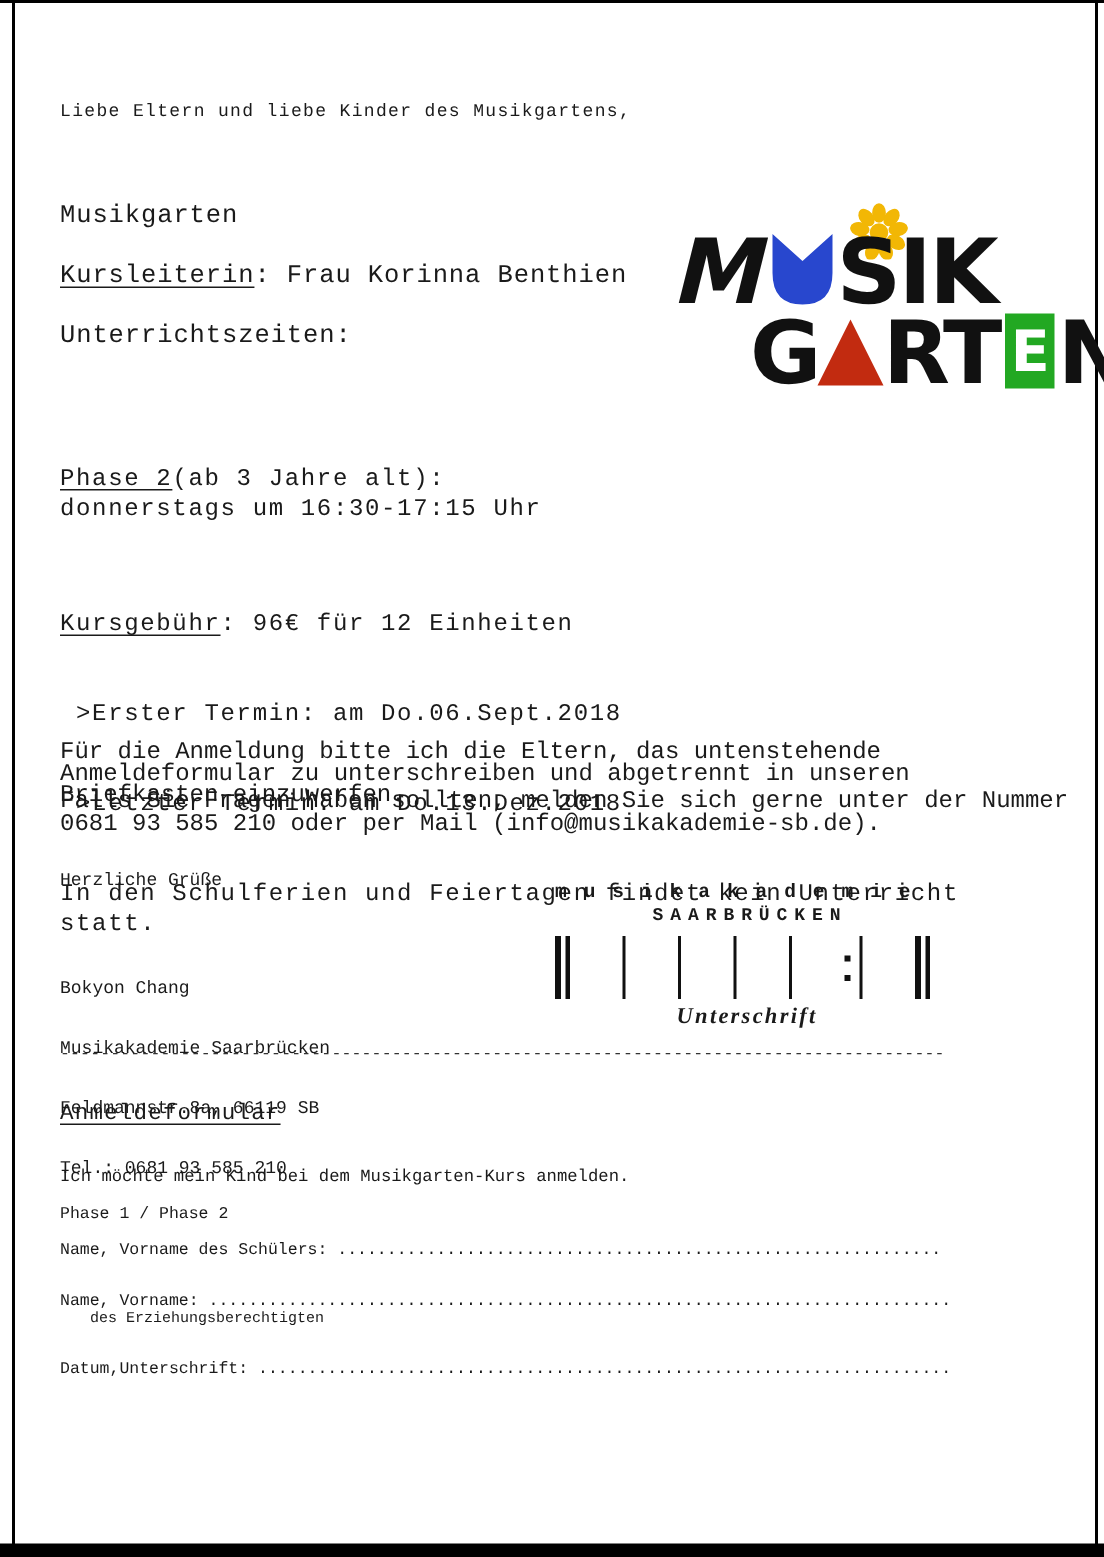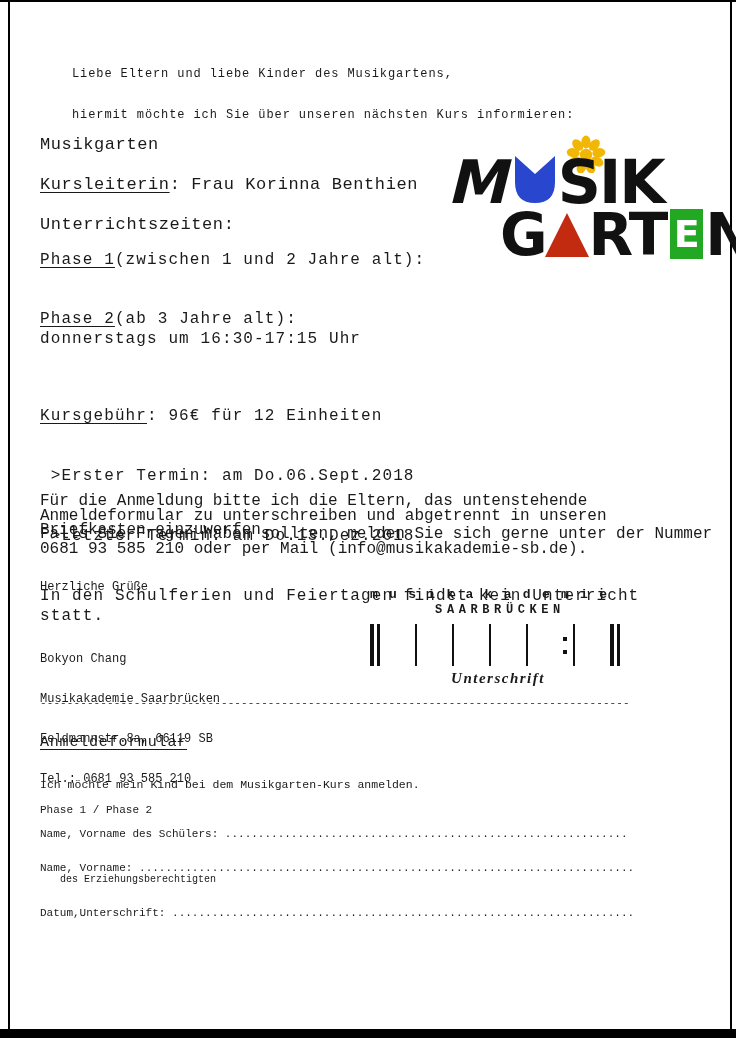--- a/index.html
+++ b/index.html
@@ -1,20 +1,20 @@
 <!DOCTYPE html>
 <html><head>
 <meta charset="utf-8">
 <style>
   html,body{margin:0;padding:0;background:#ffffff;}
   .page{position:relative;width:736px;height:1038px;background:#ffffff;overflow:hidden;
         font-family:"Liberation Mono","DejaVu Sans Mono",monospace;color:#1a1a1a;}
   .abs{position:absolute;left:40px;white-space:pre;}
   .s12{font-size:12px;}
-  .ls1{letter-spacing:0.9px;margin-left:32px;}
+  .ls1{letter-spacing:0.9px;}
   .s17{font-size:17px;letter-spacing:0.6px;}
   .s16{font-size:16px;letter-spacing:1.1px;line-height:20px;}
   .s11{font-size:11px;}
   .u{text-decoration:underline;text-underline-offset:3px;}
   .wrap{white-space:normal;}
   .note{font-size:16px;line-height:14.5px;width:676px;white-space:normal;}
   .sig{font-size:12px;line-height:13.4px;}
   
   .frame-top{position:absolute;top:0;left:0;right:0;height:2px;background:#000;}
   .frame-left{position:absolute;top:0;bottom:0;left:8px;width:2px;background:#000;}
@@ -57,28 +57,27 @@
 <body>
 
 <div class="page">
 
   <div class="frame-top"></div>
   <div class="frame-left"></div>
   <div class="frame-right"></div>
   <div class="frame-bottom"></div>
 
   <div class="abs s12 ls1" style="top:67px">Liebe Eltern und liebe Kinder des Musikgartens,</div>
-  <div class="abs s12 ls1" style="top:108px">hiermit möchte ich Sie über unseren nächsten Kurs informieren:</div>
   <div class="abs s17" style="top:135px">Musikgarten</div>
 
   <div class="abs s17" style="top:175px"><span class="u">Kursleiterin</span><span>: Frau Korinna Benthien</span></div>
 
   <div class="abs s17" style="top:215px">Unterrichtszeiten:</div>
 
-  <div class="abs s16" style="top:250px"><div><span class="u">Phase 1</span><span>(zwischen 1 und 2 Jahre alt):</span></div></div>
+  <div class="abs s16" style="top:250px"></div>
 
   <div class="abs s16" style="top:309px"><div><span class="u">Phase 2</span><span>(ab 3 Jahre alt):</span></div><div>donnerstags um 16:30-17:15 Uhr</div></div>
 
   <div class="abs s16" style="top:366px">
     <div><span class="u">Kursgebühr</span><span>: 96€ für 12 Einheiten</span></div>
     <div> &gt;Erster Termin: am Do.06.Sept.2018</div>
     <div> &gt;Letzter Termin: am Do.13.Dez.2018</div>
     <div class="wrap" style="width:620px">In den Schulferien und Feiertagen findet kein Unterricht statt.</div>
   </div>
 

